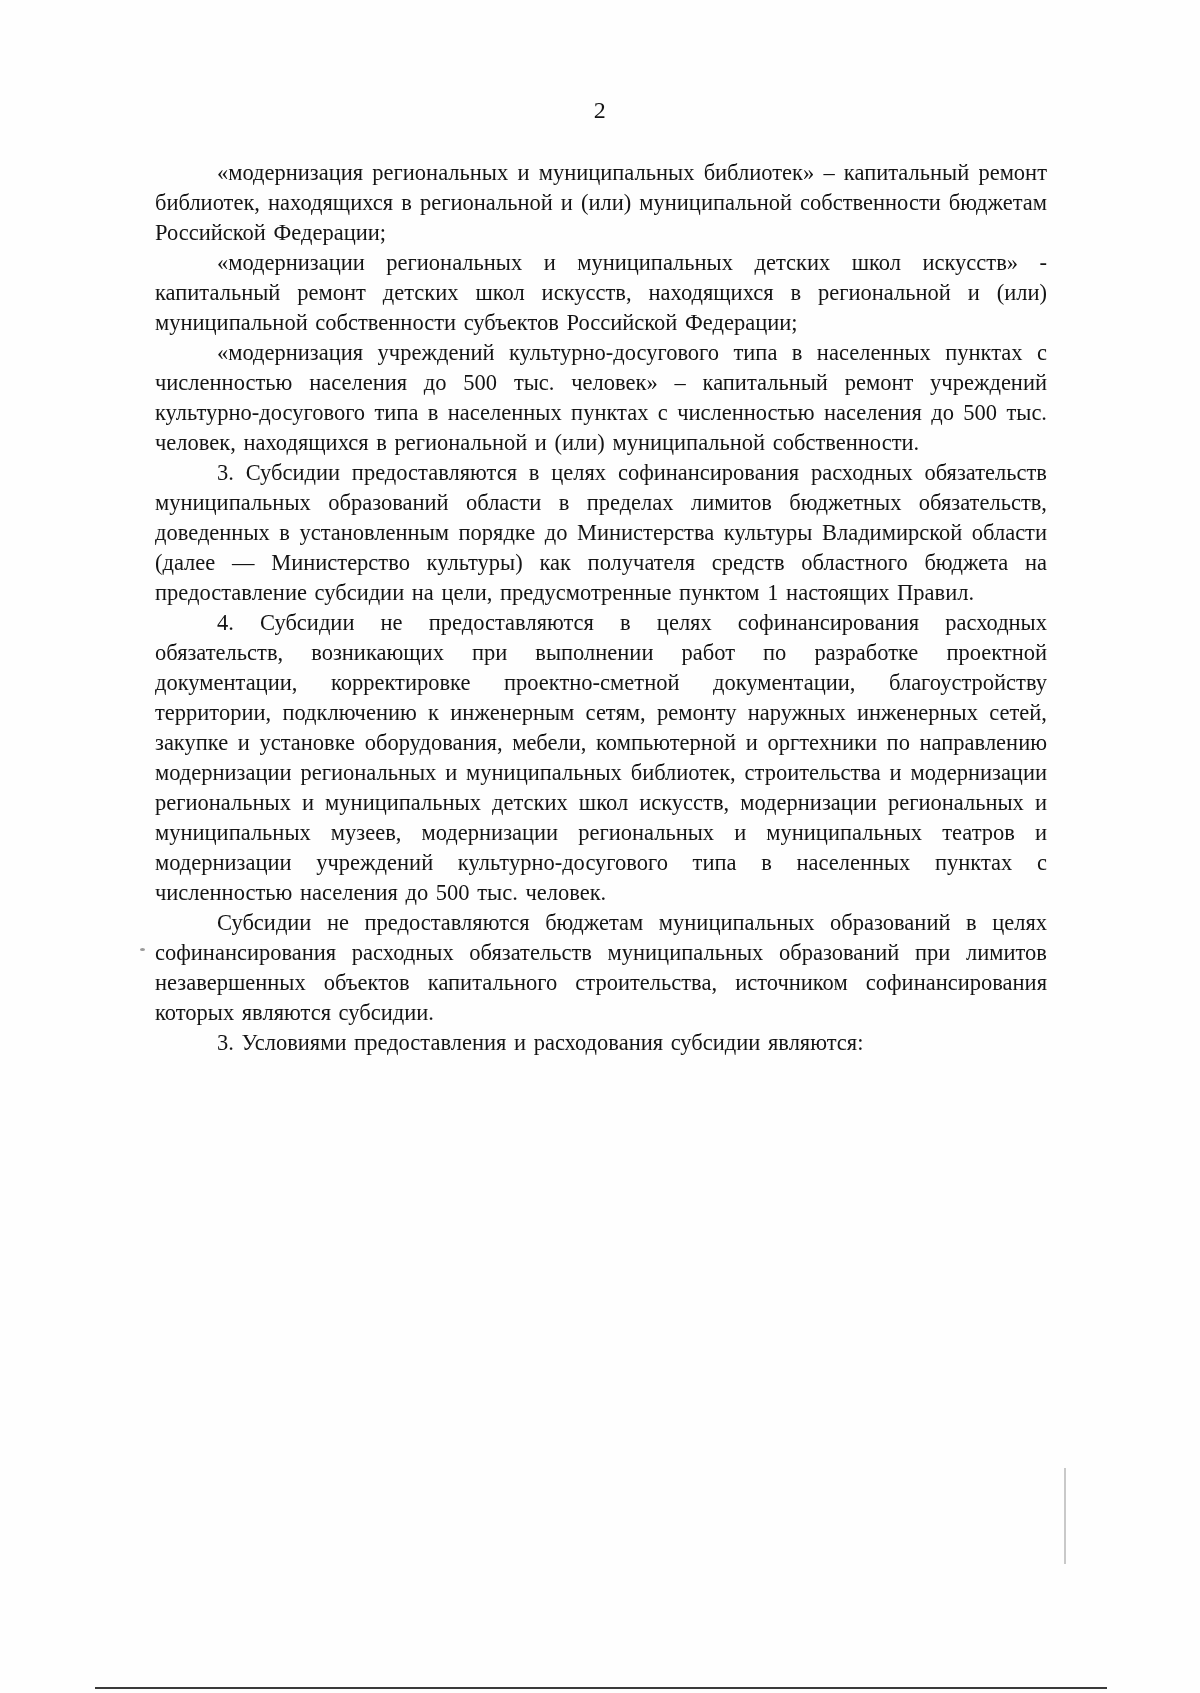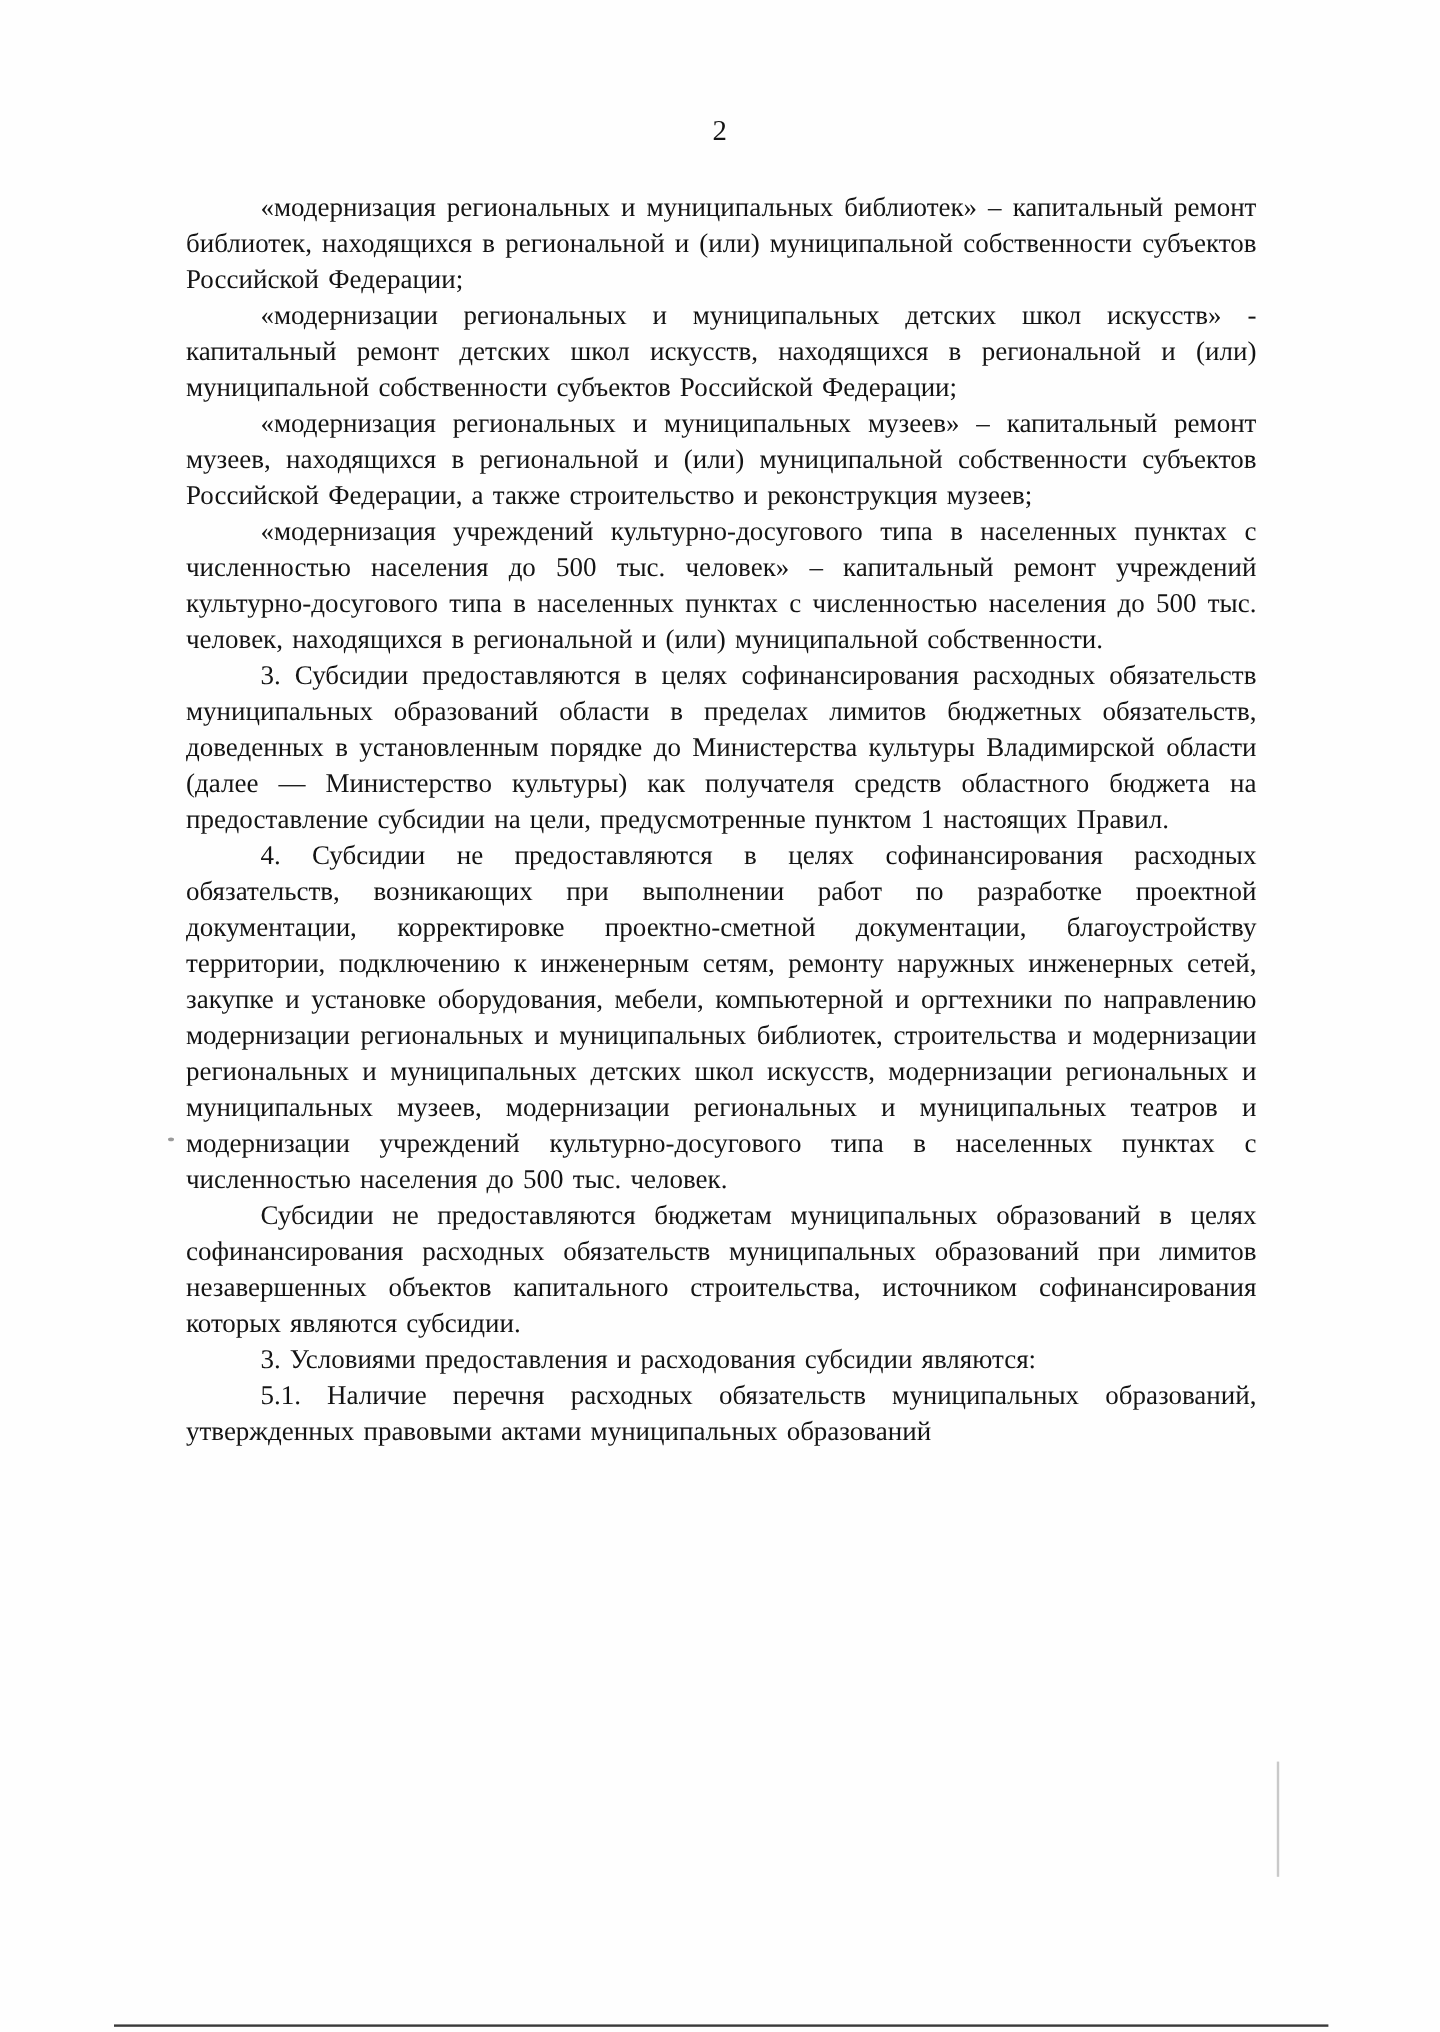--- a/index.html
+++ b/index.html
@@ -73,28 +73,26 @@
   }
 </style>
 </head>
 <body>
 
 <div class="page">
 
   <div class="page-number">2</div>
 
   <div class="text-block">
-    <p>«модернизация региональных и муниципальных библиотек» – капитальный ремонт библиотек, находящихся в региональной и (или) муниципальной собственности субъектов Российской Федерации;</p>
+    <p>«модернизация региональных и муниципальных библиотек» – капитальный ремонт библиотек, находящихся в региональной и (или) муниципальной собственности бюджетам Российской Федерации;</p>
     <p>«модернизации региональных и муниципальных детских школ искусств» - капитальный ремонт детских школ искусств, находящихся в региональной и (или) муниципальной собственности субъектов Российской Федерации;</p>
-    <p>«модернизация региональных и муниципальных музеев» – капитальный ремонт музеев, находящихся в региональной и (или) муниципальной собственности субъектов Российской Федерации, а также строительство и реконструкция музеев;</p>
     <p>«модернизация учреждений культурно-досугового типа в населенных пунктах с численностью населения до 500 тыс. человек» – капитальный ремонт учреждений культурно-досугового типа в населенных пунктах с численностью населения до 500 тыс. человек, находящихся в региональной и (или) муниципальной собственности.</p>
     <p>3. Субсидии предоставляются в целях софинансирования расходных обязательств муниципальных образований области в пределах лимитов бюджетных обязательств, доведенных в установленным порядке до Министерства культуры Владимирской области (далее — Министерство культуры) как получателя средств областного бюджета на предоставление субсидии на цели, предусмотренные пунктом 1 настоящих Правил.</p>
     <p>4. Субсидии не предоставляются в целях софинансирования расходных обязательств, возникающих при выполнении работ по разработке проектной документации, корректировке проектно-сметной документации, благоустройству территории, подключению к инженерным сетям, ремонту наружных инженерных сетей, закупке и установке оборудования, мебели, компьютерной и оргтехники по направлению модернизации региональных и муниципальных библиотек, строительства и модернизации региональных и муниципальных детских школ искусств, модернизации региональных и муниципальных музеев, модернизации региональных и муниципальных театров и модернизации учреждений культурно-досугового типа в населенных пунктах с численностью населения до 500 тыс. человек.</p>
     <p>Субсидии не предоставляются бюджетам муниципальных образований в целях софинансирования расходных обязательств муниципальных образований при лимитов незавершенных объектов капитального строительства, источником софинансирования которых являются субсидии.</p>
     <p>3. Условиями предоставления и расходования субсидии являются:</p>
-    <p>5.1. Наличие перечня расходных обязательств муниципальных образований, утвержденных правовыми актами муниципальных образований</p>
   </div>
 
   <div class="artifact-vline"></div>
   <div class="artifact-bottom-line"></div>
   <div class="artifact-speck"></div>
 
 </div>
 
 </body></html>

